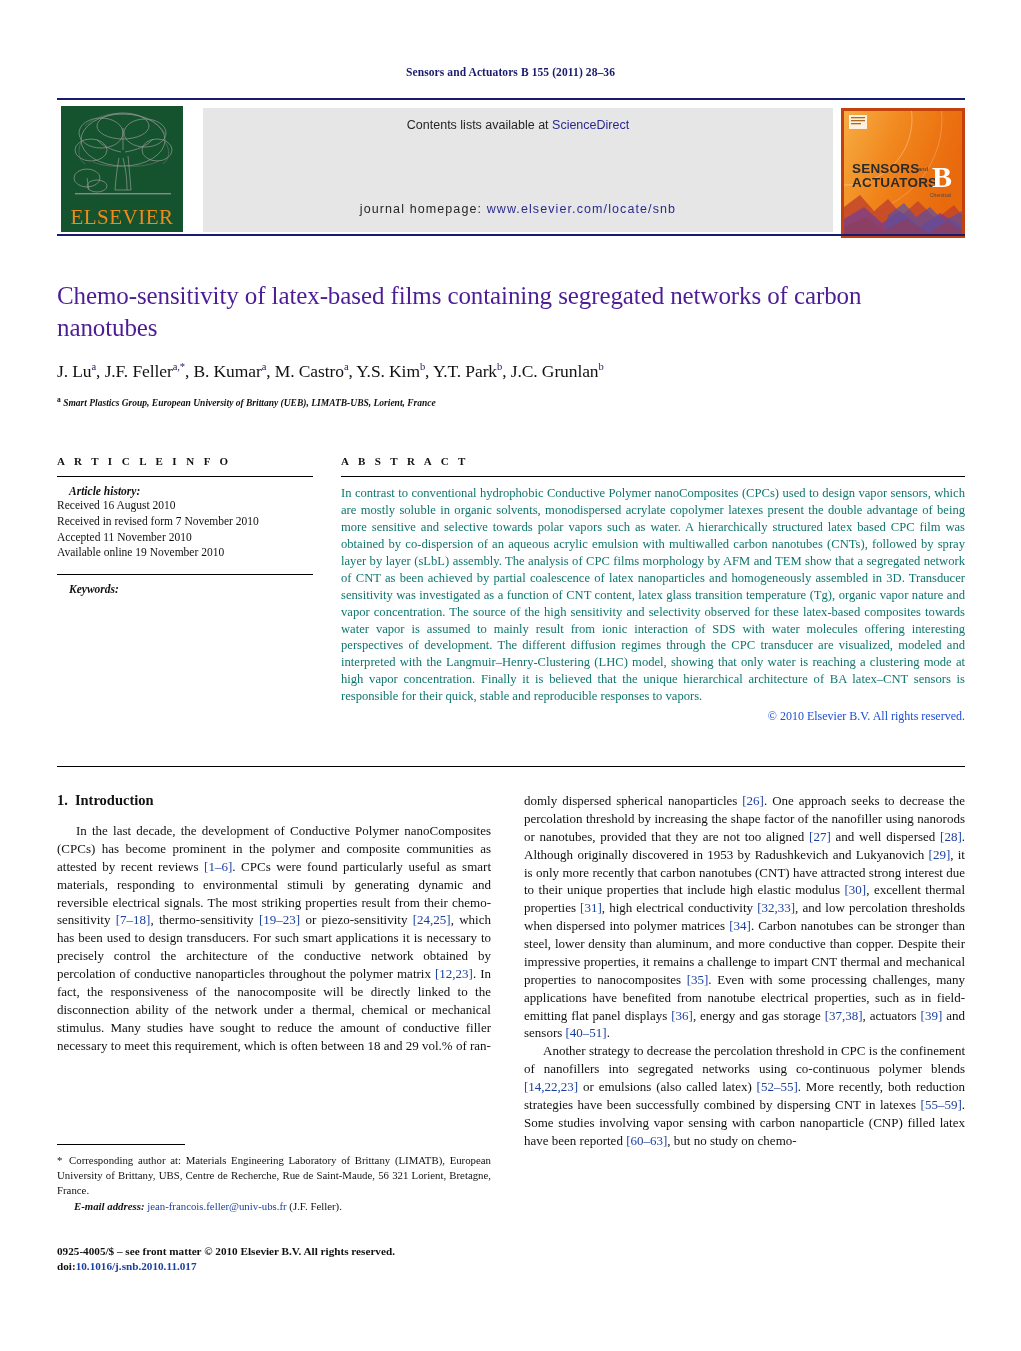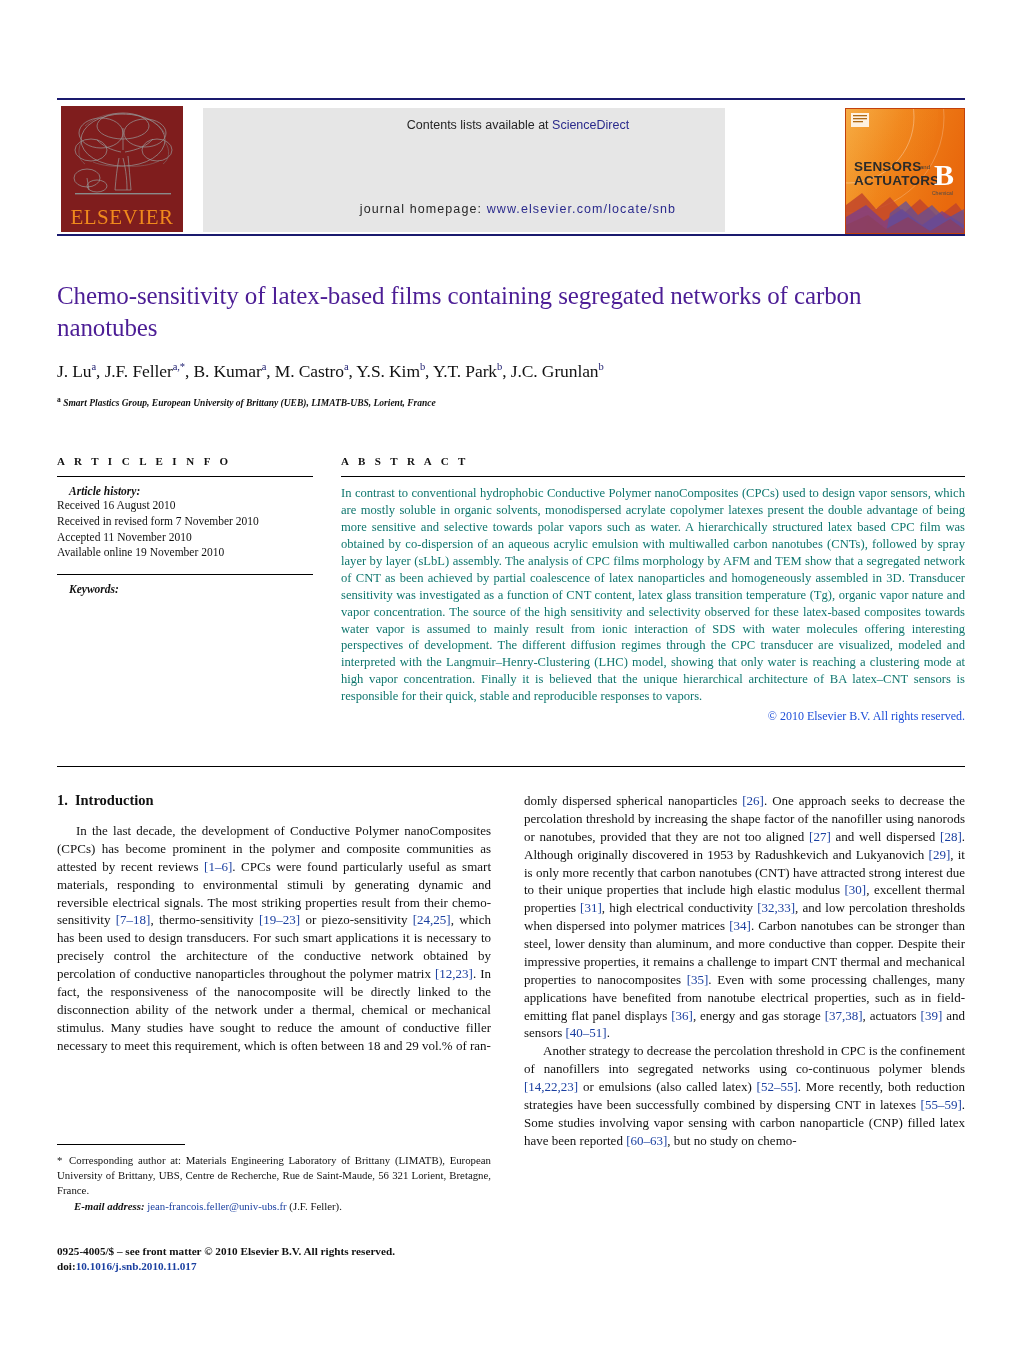--- a/index.html
+++ b/index.html
@@ -49,21 +49,21 @@
     width: 908px;
     height: 2px;
     background: #1a1a6e;
   }
   .elsevier-logo {
     position: absolute;
     left: 4px;
     top: 8px;
     width: 122px;
     height: 126px;
-    background: #7f1d1d;
+    background: #14532d;
   }
   .tree-svg {
     position: absolute;
     left: 6px;
     top: 0px;
     width: 112px;
     height: 98px;
   }
   .elsevier-word {
     position: absolute;
@@ -74,21 +74,21 @@
     font-family: "Liberation Serif", serif;
     font-size: 21px;
     letter-spacing: 0.5px;
     color: #f08a1c;
   }
 
   .contents-box {
     position: absolute;
     left: 146px;
     top: 10px;
-    width: 522px;
+    width: 630px;
     height: 124px;
     background: #e6e6e6;
   }
   .contents-line {
     position: absolute;
     left: 0;
     top: 10px;
     width: 630px;
     text-align: center;
     font-family: "Liberation Sans", sans-serif;
@@ -123,21 +123,21 @@
   .homepage-line .url {
     color: #2a2a8c;
   }
 
   .cover-thumb {
     position: absolute;
     right: 0px;
     top: 10px;
     width: 118px;
     height: 124px;
-    border: 1px solid #c2410c;
+    border: 3px solid #c2410c;
     overflow: hidden;
     background: #86efac;
   }
   .cover-svg { display:block; width:100%; height:100%; }
 
   .masthead-rule-bottom {
     position: absolute;
     left: 0;
     top: 136px;
     width: 908px;
@@ -331,20 +331,21 @@
     font-weight: bold;
     color: #111;
   }
   .doi-link { color: #1a3fa0; font-weight: bold; }
 </style>
 </head>
 <body>
 
 <div class="page">
 
+  <div class="running-head">Sensors and Actuators B 155 (2011) 28–36</div>
 
   <div class="masthead">
     <div class="masthead-rule"></div>
 
     <div class="elsevier-logo">
       <svg class="tree-svg" viewBox="0 0 112 98">
         <g stroke="#9a9a9a" stroke-width="0.7" fill="none">
           <ellipse cx="56" cy="34" rx="42" ry="26"></ellipse>
           <ellipse cx="34" cy="27" rx="22" ry="15"></ellipse>
           <ellipse cx="78" cy="27" rx="21" ry="14"></ellipse>

